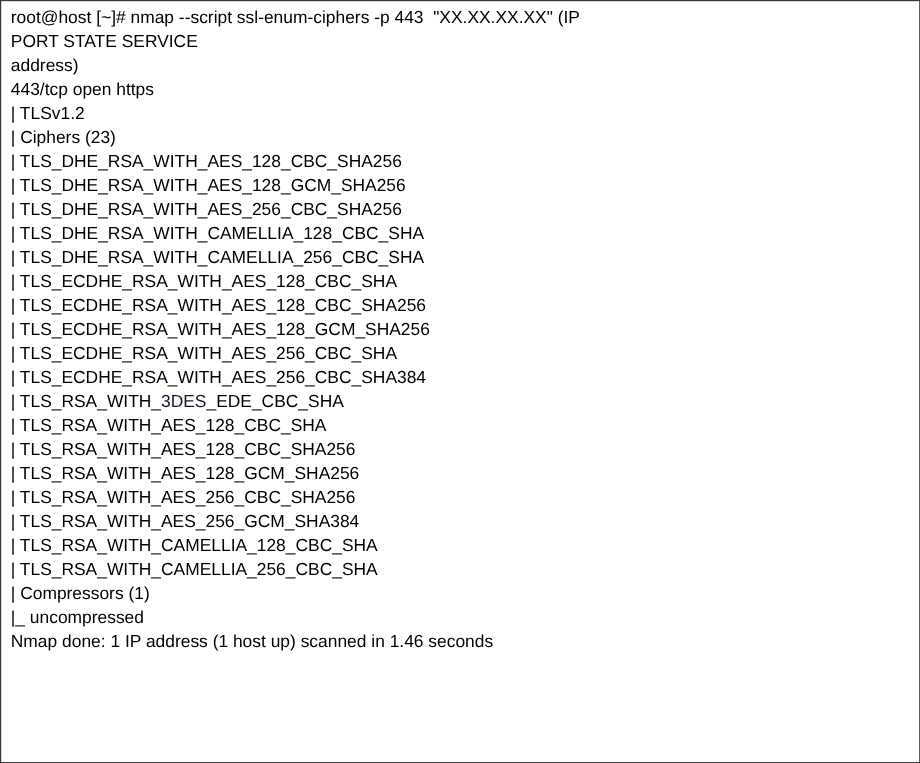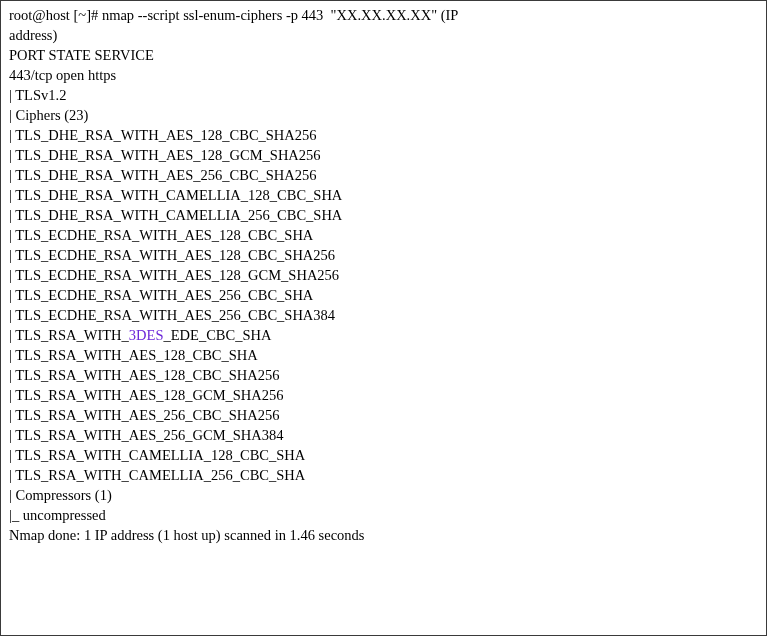--- a/index.html
+++ b/index.html
@@ -9,50 +9,50 @@
   }
 
   #terminal {
     position: relative;
     width: 767px;
     height: 636px;
     box-sizing: border-box;
     background: #ffffff;
     border: 1px solid #3a3a3a;
     overflow: hidden;
-    font-family: Liberation Serif, serif;
+    font-family: Liberation Sans, sans-serif;
     font-size: 14.5px;
     line-height: 20px;
     color: #000000;
     -webkit-font-smoothing: none;
   }
 
   .screen {
     padding: 4px 0 0 8px;
   }
 
   .line {
     white-space: pre;
     height: 20px;
     letter-spacing: 0px;
   }
 
   .tok-warn {
-    color: #6d28d9;
+    color: #0f172a;
   }
 </style>
 </head>
 <body>
 
 <div id="terminal">
   <div class="screen">
     <div id="lines">
         <div class="line">root@host [~]# nmap --script ssl-enum-ciphers -p 443  "XX.XX.XX.XX" (IP</div>
+        <div class="line">PORT STATE SERVICE</div>
         <div class="line">address)</div>
-        <div class="line">PORT STATE SERVICE</div>
         <div class="line">443/tcp open https</div>
         <div class="line">| TLSv1.2</div>
         <div class="line">| Ciphers (23)</div>
         <div class="line">| TLS_DHE_RSA_WITH_AES_128_CBC_SHA256</div>
         <div class="line">| TLS_DHE_RSA_WITH_AES_128_GCM_SHA256</div>
         <div class="line">| TLS_DHE_RSA_WITH_AES_256_CBC_SHA256</div>
         <div class="line">| TLS_DHE_RSA_WITH_CAMELLIA_128_CBC_SHA</div>
         <div class="line">| TLS_DHE_RSA_WITH_CAMELLIA_256_CBC_SHA</div>
         <div class="line">| TLS_ECDHE_RSA_WITH_AES_128_CBC_SHA</div>
         <div class="line">| TLS_ECDHE_RSA_WITH_AES_128_CBC_SHA256</div>

